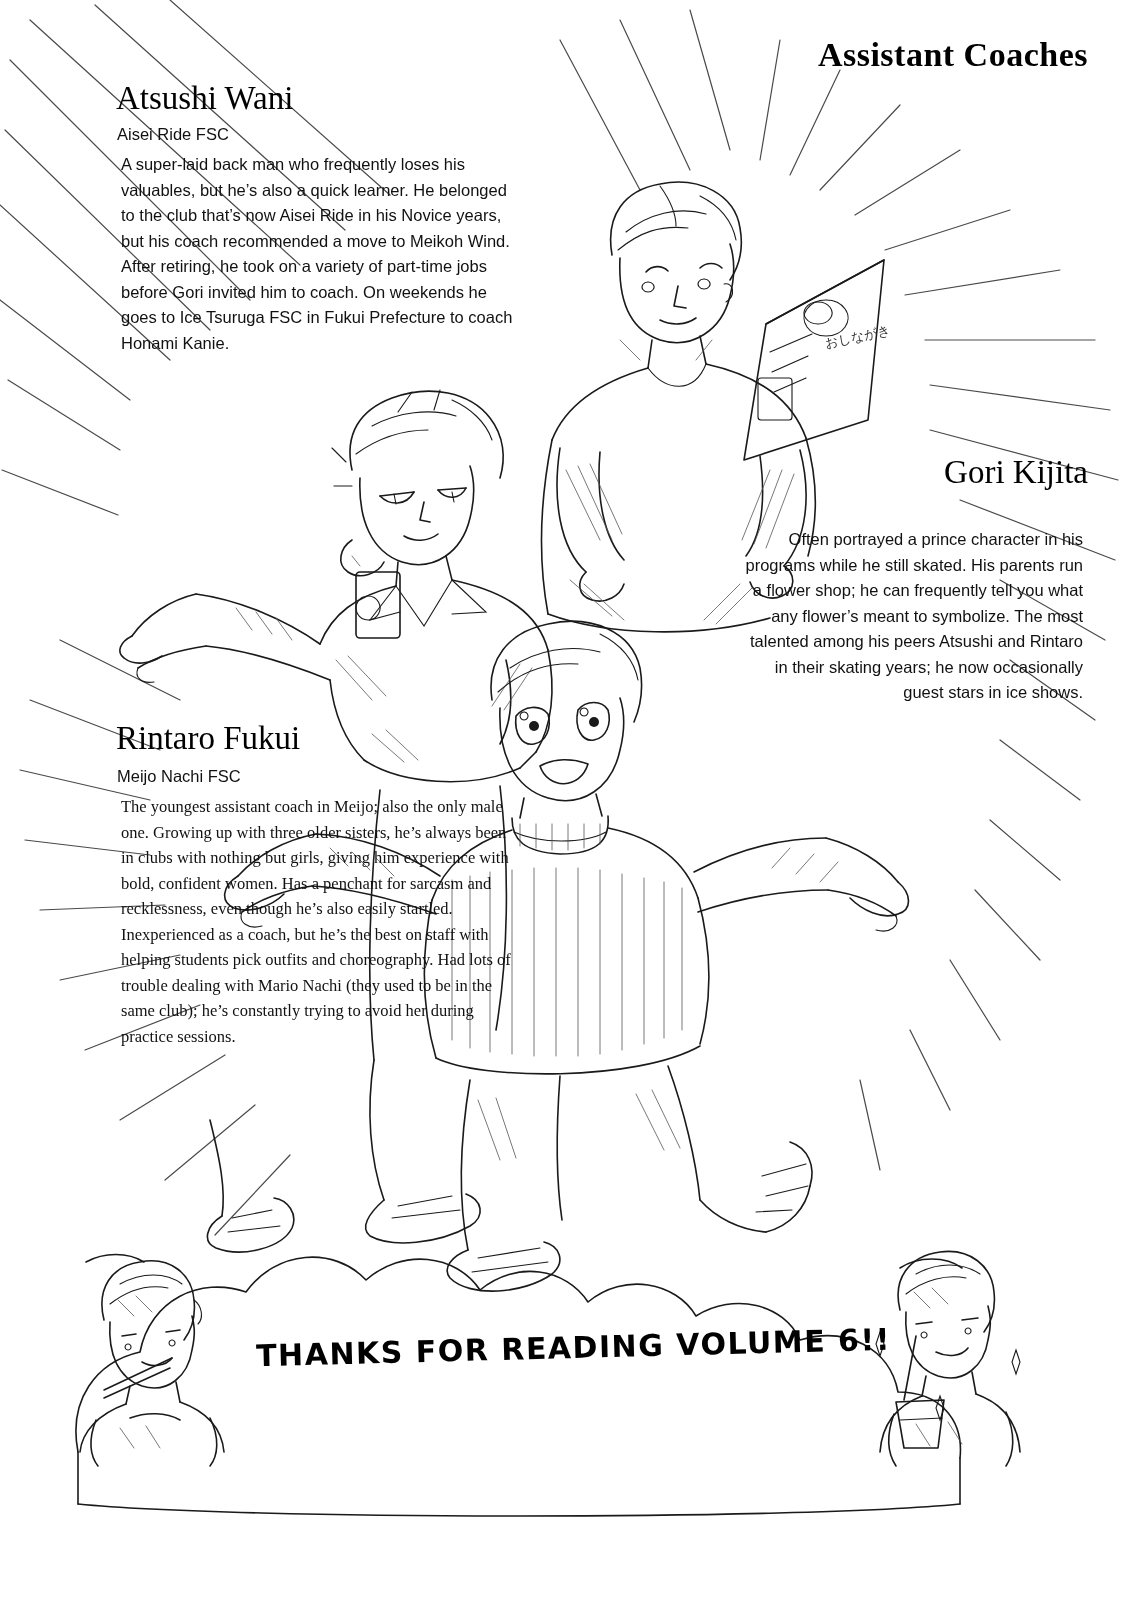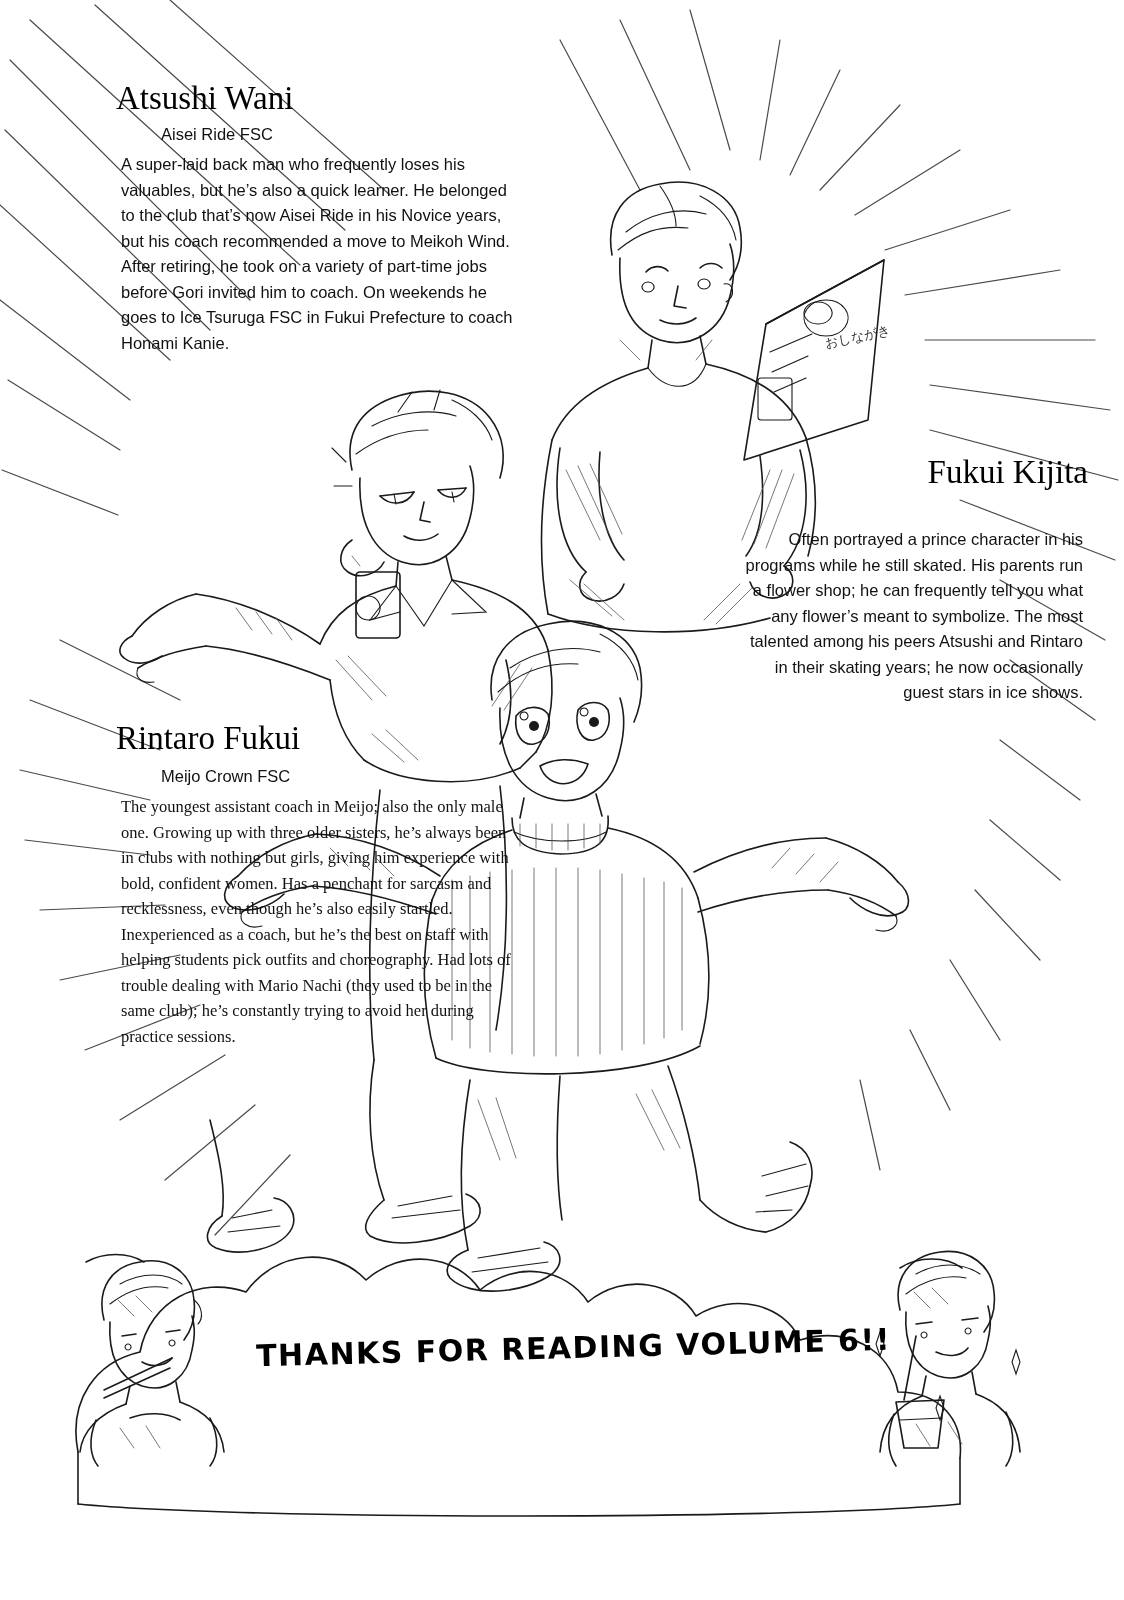--- a/index.html
+++ b/index.html
@@ -45,21 +45,20 @@
     color: #000;
     white-space: nowrap;
     margin-top: 8px;
   }
   .club {
     position: absolute;
     font-size: 16.5px;
     line-height: 25px;
     color: #111;
     white-space: nowrap;
-    margin-left: 44px;
   }
   .bio {
     position: absolute;
     font-size: 16.5px;
     line-height: 25.5px;
     color: #111;
   }
   .bio p { margin: 4px; }
 
   .align-right { text-align: right; }
@@ -429,33 +428,34 @@
       <g class="hatch">
         <path d="M914 1292 L930 1308"></path>
           <path d="M932 1288 L948 1304"></path>
         <path d="M916 1424 L930 1446"></path>
           <path d="M948 1422 L962 1444"></path>
       </g>
     </g>
 
   </svg>
 
+  <div class="page-heading" style="right:36px; top:36px;">Assistant Coaches</div>
 
   <div class="char-name" style="left:116px; top:72px;">Atsushi Wani</div>
   <div class="club" style="left:117px; top:122px;">Aisei Ride FSC</div>
   <div class="bio" style="left:117px; top:148px; width:404px;">
     <p>A super-laid back man who frequently loses his valuables, but he’s also a quick learner. He belonged to the club that’s now Aisei Ride in his Novice years, but his coach recommended a move to Meikoh Wind. After retiring, he took on a variety of part-time jobs before Gori invited him to coach. On weekends he goes to Ice Tsuruga FSC in Fukui Prefecture to coach Honami Kanie.</p>
   </div>
 
-  <div class="char-name" style="right:36px; top:446px;">Fukui Kijita</div>
+  <div class="char-name" style="right:36px; top:446px;">Gori Kijita</div>
   <div class="bio align-right" style="right:37px; top:523px; width:358px;">
     <p>Often portrayed a prince character in his programs while he still skated. His parents run a flower shop; he can frequently tell you what any flower’s meant to symbolize. The most talented among his peers Atsushi and Rintaro in their skating years; he now occasionally guest stars in ice shows.</p>
   </div>
 
   <div class="char-name" style="left:116px; top:712px;">Rintaro Fukui</div>
-  <div class="club" style="left:117px; top:764px;">Meijo Crown FSC</div>
+  <div class="club" style="left:117px; top:764px;">Meijo Nachi FSC</div>
   <div class="bio" style="left:117px; top:790px; width:404px;font-family:Liberation Serif, serif;">
     <p>The youngest assistant coach in Meijo; also the only male one. Growing up with three older sisters, he’s always been in clubs with nothing but girls, giving him experience with bold, confident women. Has a penchant for sarcasm and recklessness, even though he’s also easily startled. Inexperienced as a coach, but he’s the best on staff with helping students pick outfits and choreography. Had lots of trouble dealing with Mario Nachi (they used to be in the same club); he’s constantly trying to avoid her during practice sessions.</p>
   </div>
 
   <div class="banner-text" style="left:256px; top:1330px;">THANKS FOR READING VOLUME 6!!</div>
 
 </div>
 
 </body></html>

